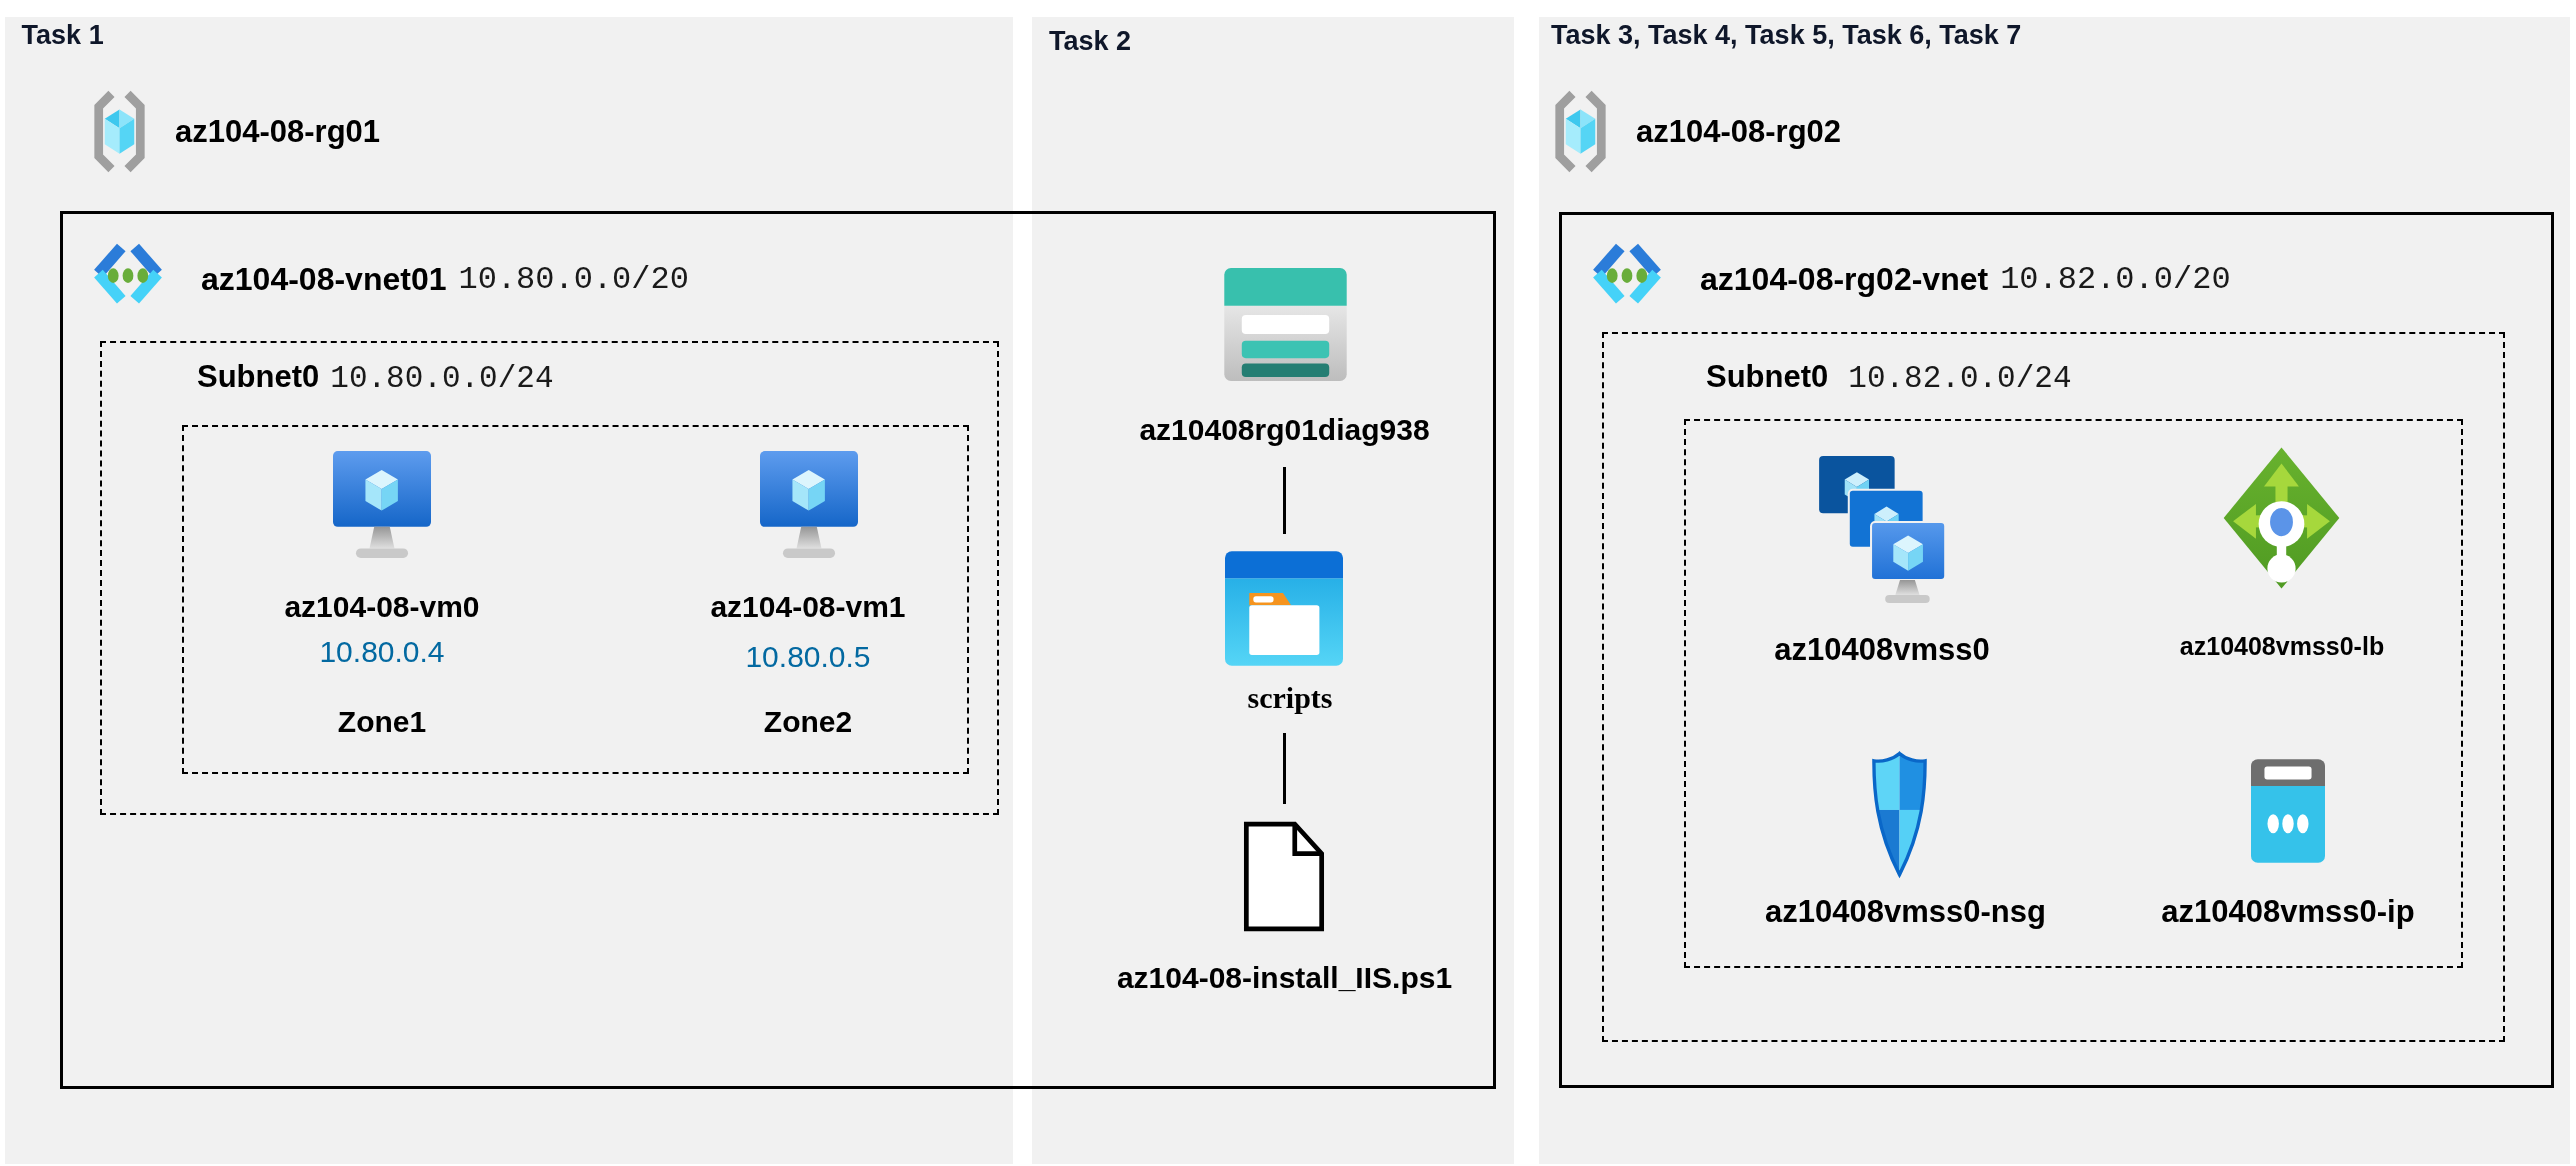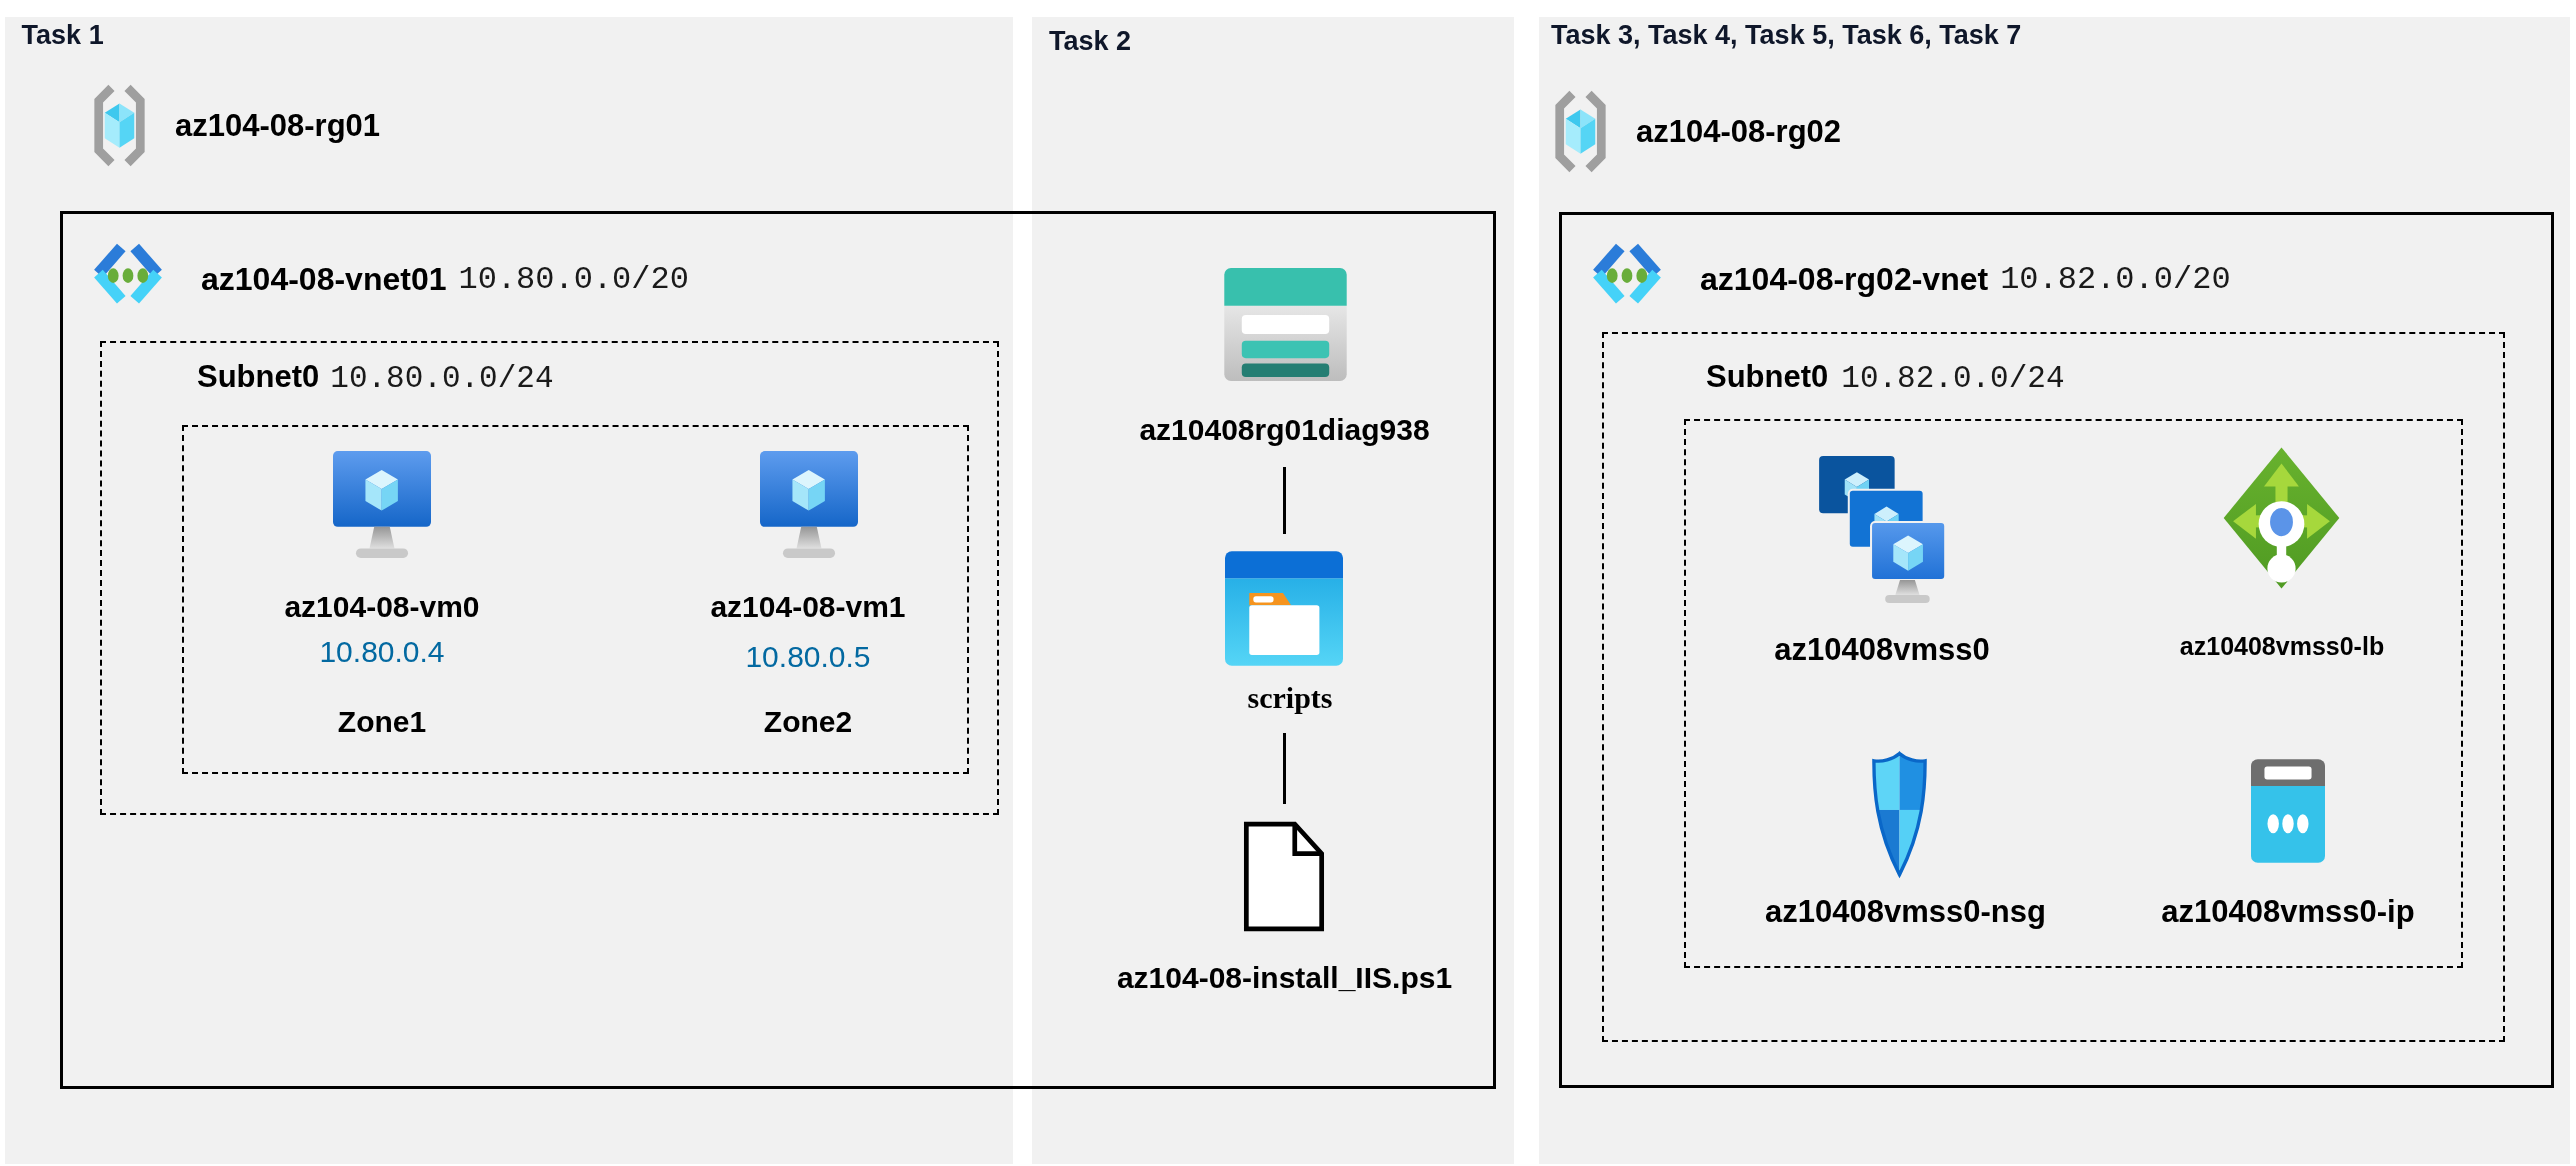--- a/index.html
+++ b/index.html
@@ -54,21 +54,21 @@
   </svg>
 
   <div class="panel" style="left:5.4px;width:1008px;"></div>
   <div class="panel" style="left:1032px;width:482px;"></div>
   <div class="panel" style="left:1539px;width:1031px;"></div>
 
   <div class="panel-title" style="left:21.6px;top:20px;">Task 1</div>
   <div class="panel-title" style="left:1049px;top:26px;">Task 2</div>
   <div class="panel-title" style="left:1551px;top:20px;">Task 3, Task 4, Task 5, Task 6, Task 7</div>
 
-  <div class="res-row" style="left:90px;top:83px;">
+  <div class="res-row" style="left:90px;top:89px;">
     <svg width="59" height="85" viewBox="0 0 88 126">
       <path d="M32,7 L13,26 L13,100 L32,119" fill="none" stroke="#9f9f9f" stroke-width="13"></path>
       <path d="M56,7 L75,26 L75,100 L56,119" fill="none" stroke="#9f9f9f" stroke-width="13"></path>
       <polygon points="44,30 22,44 44,58" fill="#3ec8ee"></polygon>
       <polygon points="44,30 66,44 44,58" fill="#8ce4fa"></polygon>
       <polygon points="22,44 44,58 44,96 22,82" fill="#a5ecfc"></polygon>
       <polygon points="66,44 44,58 44,96 66,82" fill="#55d5f5"></polygon>
     </svg>
     <span class="name-lbl" style="margin-left:26px;">az104-08-rg01</span>
   </div>
@@ -182,21 +182,21 @@
       <ellipse cx="56" cy="56" rx="8" ry="11" fill="#69ad3a"></ellipse>
       <ellipse cx="78" cy="56" rx="8" ry="11" fill="#69ad3a"></ellipse>
     </svg>
     <span class="big-lbl" style="margin-left:35px;">az104-08-rg02-vnet</span>
     <span class="big-lbl reg" style="margin-left:12px;">10.82.0.0/20</span>
   </div>
 
   <div class="dashed-box" style="left:1602px;top:332px;width:899px;height:706px;"></div>
   <div class="abs" style="left:1706px;top:359px;">
     <span class="name-lbl">Subnet0</span>
-    <span class="name-lbl reg" style="margin-left:10px;">10.82.0.0/24</span>
+    <span class="name-lbl reg" style="margin-left:17px;">10.82.0.0/24</span>
   </div>
   <div class="dashed-box" style="left:1684px;top:419px;width:775px;height:545px;"></div>
 
   <div class="abs" style="left:1819px;top:456px;">
     <svg width="127" height="147" viewBox="0 0 188 218">
       <rect x="0" y="0" width="112" height="85" rx="6" fill="#0a549e"></rect>
       <polygon points="56,24 74,35 56,46 38,35" fill="#cdeffc"></polygon>
       <polygon points="38,35 56,46 56,68 38,57" fill="#9fe2f8"></polygon>
       <polygon points="74,35 56,46 56,68 74,57" fill="#6fd2f4"></polygon>
       <rect x="44" y="50" width="111" height="86" rx="6" fill="#1273d4" stroke="#f1f1f1" stroke-width="3"></rect>

